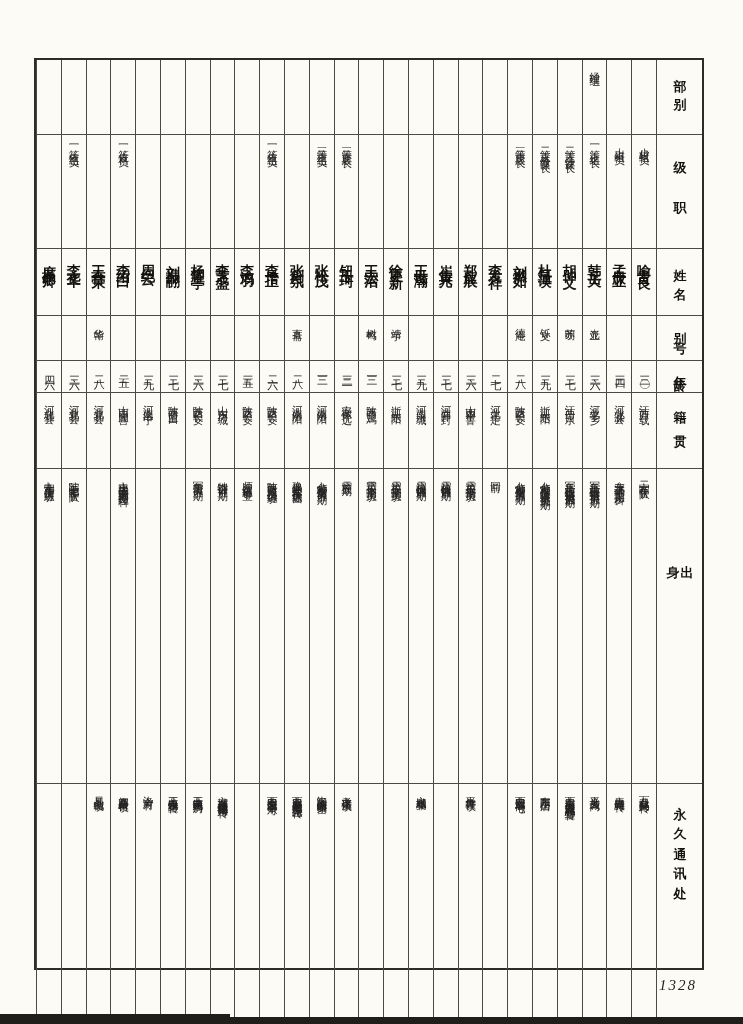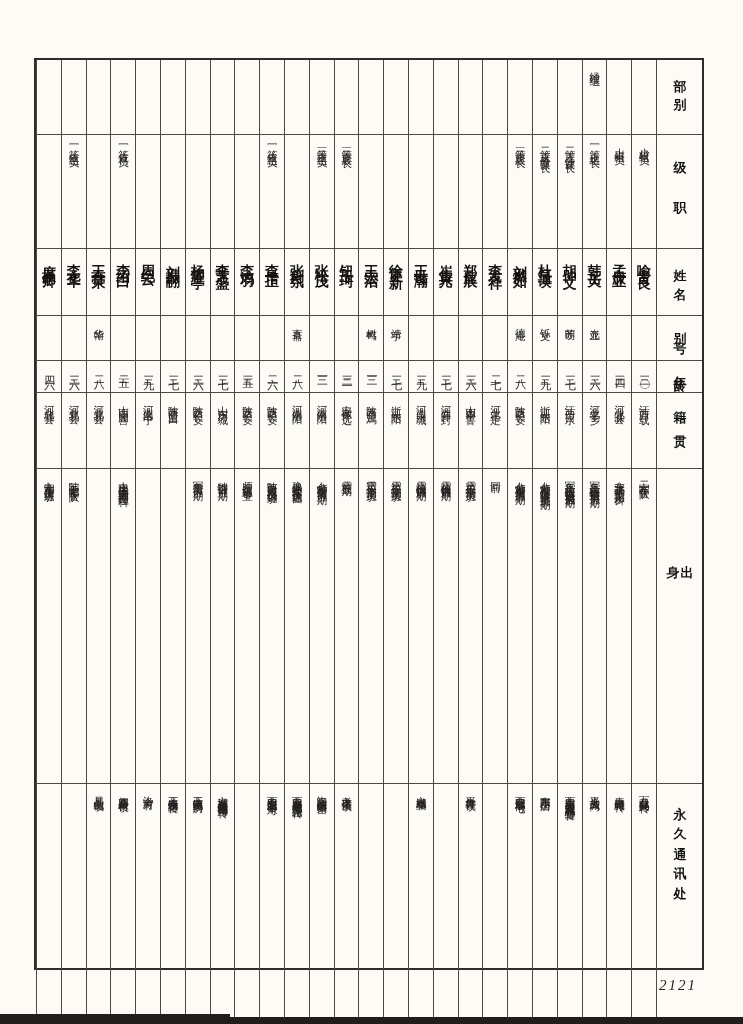--- a/index.html
+++ b/index.html
@@ -731,16 +731,16 @@
         </div>
         <div class="cell cell-background">
           <span class="vtext">九十军军需训练班</span>
         </div>
         <div class="cell cell-address">
           <span class="vtext"></span>
         </div>
       </div>
     </div>
 
-  <div class="page-number">2121</div>
+  <div class="page-number">1328</div>
   <div class="scan-blob"></div>
   <div class="scan-band"></div>
 </div>
 
 </body></html>

